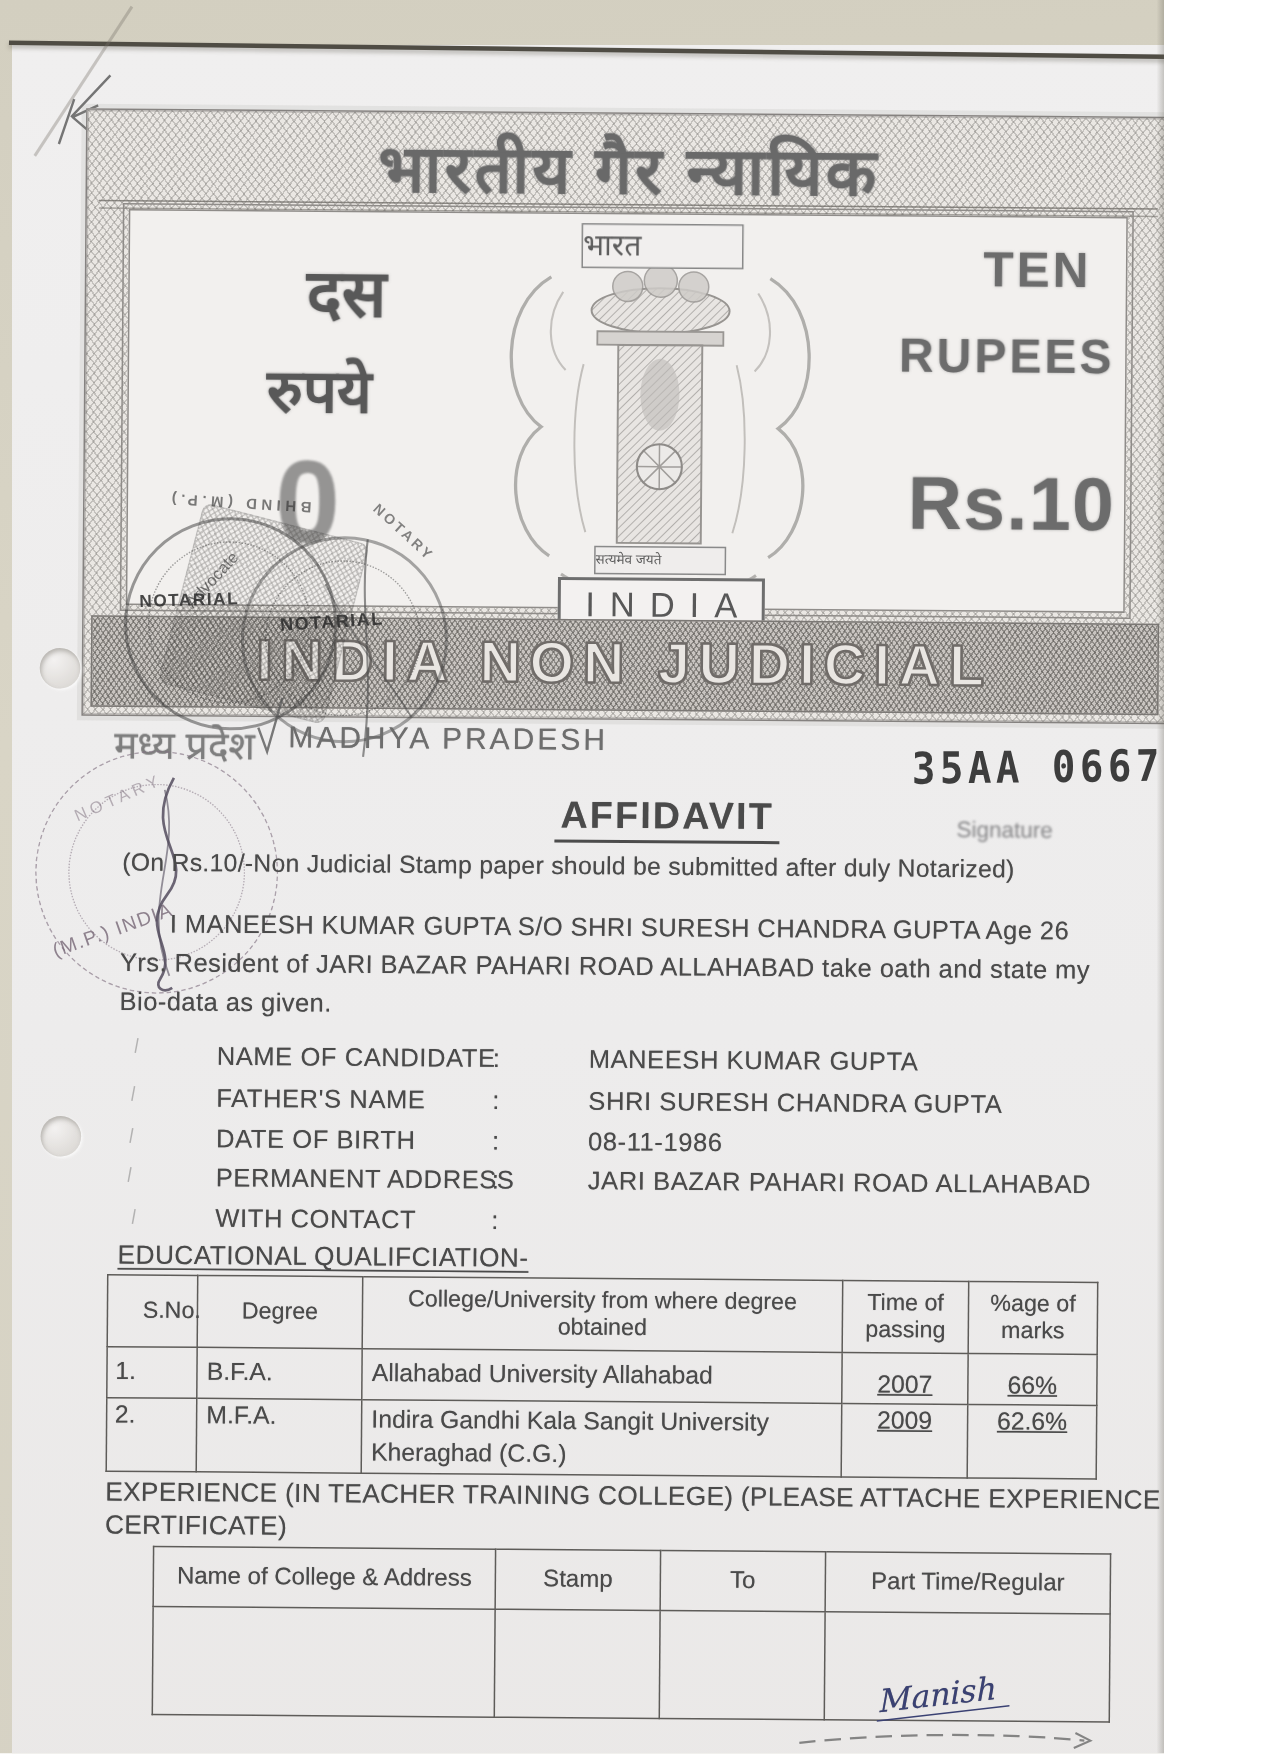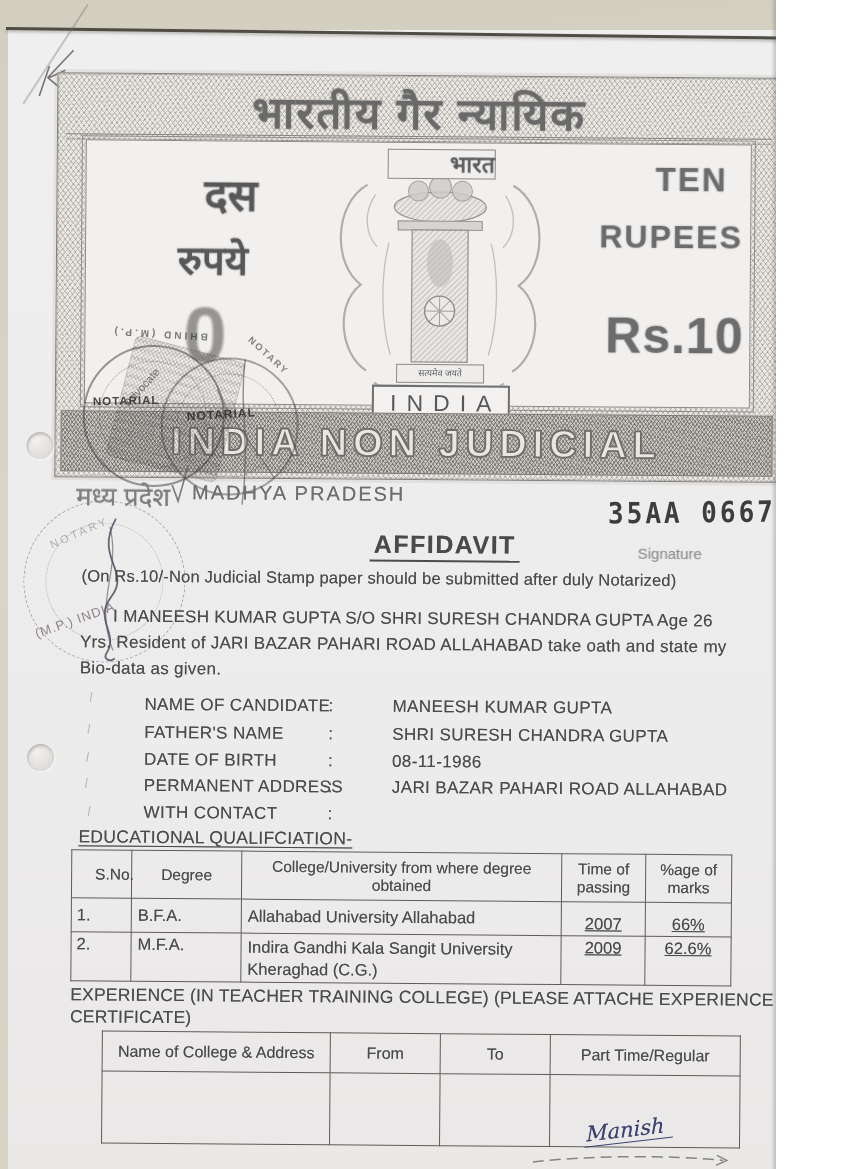--- a/index.html
+++ b/index.html
@@ -48,24 +48,24 @@
     outline:1.5px solid #8f8c89; outline-offset:3px;
   }
   .denom-hi{position:absolute; color:#585858; font-weight:bold; filter:blur(.35px);
     text-shadow:0 0 2px rgba(110,110,110,.5);}
   .denom-zero{position:absolute; left:98px; top:148px; font-size:78px; font-weight:bold;
     color:rgba(72,72,72,.55); filter:blur(.8px);}
   .eng-denom{position:absolute; text-align:center; font-weight:700; color:#6c6c6c;
     letter-spacing:2px; filter:blur(.3px); text-shadow:0 0 2px rgba(120,120,120,.6);}
   .pillar-wrap{position:absolute; left:219px; top:0; width:240px; height:290px; overflow:visible;}
   .bharat-plate{position:absolute; left:82px; top:6px; width:106px; height:28px;
-    background:#f1efee; border:1.3px solid #878787; text-align:right;
-    font-size:23px; font-weight:bold; color:#5c5c5c; line-height:28px; filter:blur(.3px);}
+    background:#f1efee; border:1.3px solid #878787; text-align:left;
+    font-size:20px; font-weight:normal; color:#5c5c5c; line-height:28px; filter:blur(.3px);}
   .motto-plate{position:absolute; left:92px; top:221px; width:86px; height:17px;
-    background:#efedec; border:1px solid #8a8a8a; text-align:center;
+    background:#efedec; border:1px solid #8a8a8a; text-align:left;
     font-size:9px; color:#5d5d5d; line-height:17px; overflow:hidden; white-space:nowrap;}
   .india-plate{position:absolute; left:68px; top:242px; width:134px; height:33px;
     background:#f3f1f0; border:2px solid #6e6e6e; text-align:center;
     font-size:23px; letter-spacing:10px; text-indent:10px; color:#585858;
     line-height:33px; font-weight:500;}
   .stamp-banner{
     position:absolute; left:5px; right:5px; top:337px; height:59px;
     background-color:#c8c4c0;
     background-image:
       repeating-linear-gradient(55deg, rgba(82,80,76,.48) 0 1px, transparent 1px 3px),
@@ -316,21 +316,21 @@
     <table class="doc" style="left:110px;top:1030px;width:638px;">
       <colgroup>
           <col style="width:228px">
           <col style="width:110px">
           <col style="width:110px">
           <col style="width:190px">
         </colgroup>
       <tbody>
           <tr style="height:40px;">
         <th style="font-size:16px;">Name of College &amp; Address</th>
-        <th style="font-size:16px;">From</th>
+        <th style="font-size:16px;">Stamp</th>
         <th style="font-size:16px;">To</th>
         <th style="font-size:16px;">Part Time/Regular</th>
       </tr>
       <tr style="height:72px;">
         <td></td>
         <td></td>
         <td></td>
         <td class="sig-cell">
           <span class="signature">Manish</span>
         </td>

